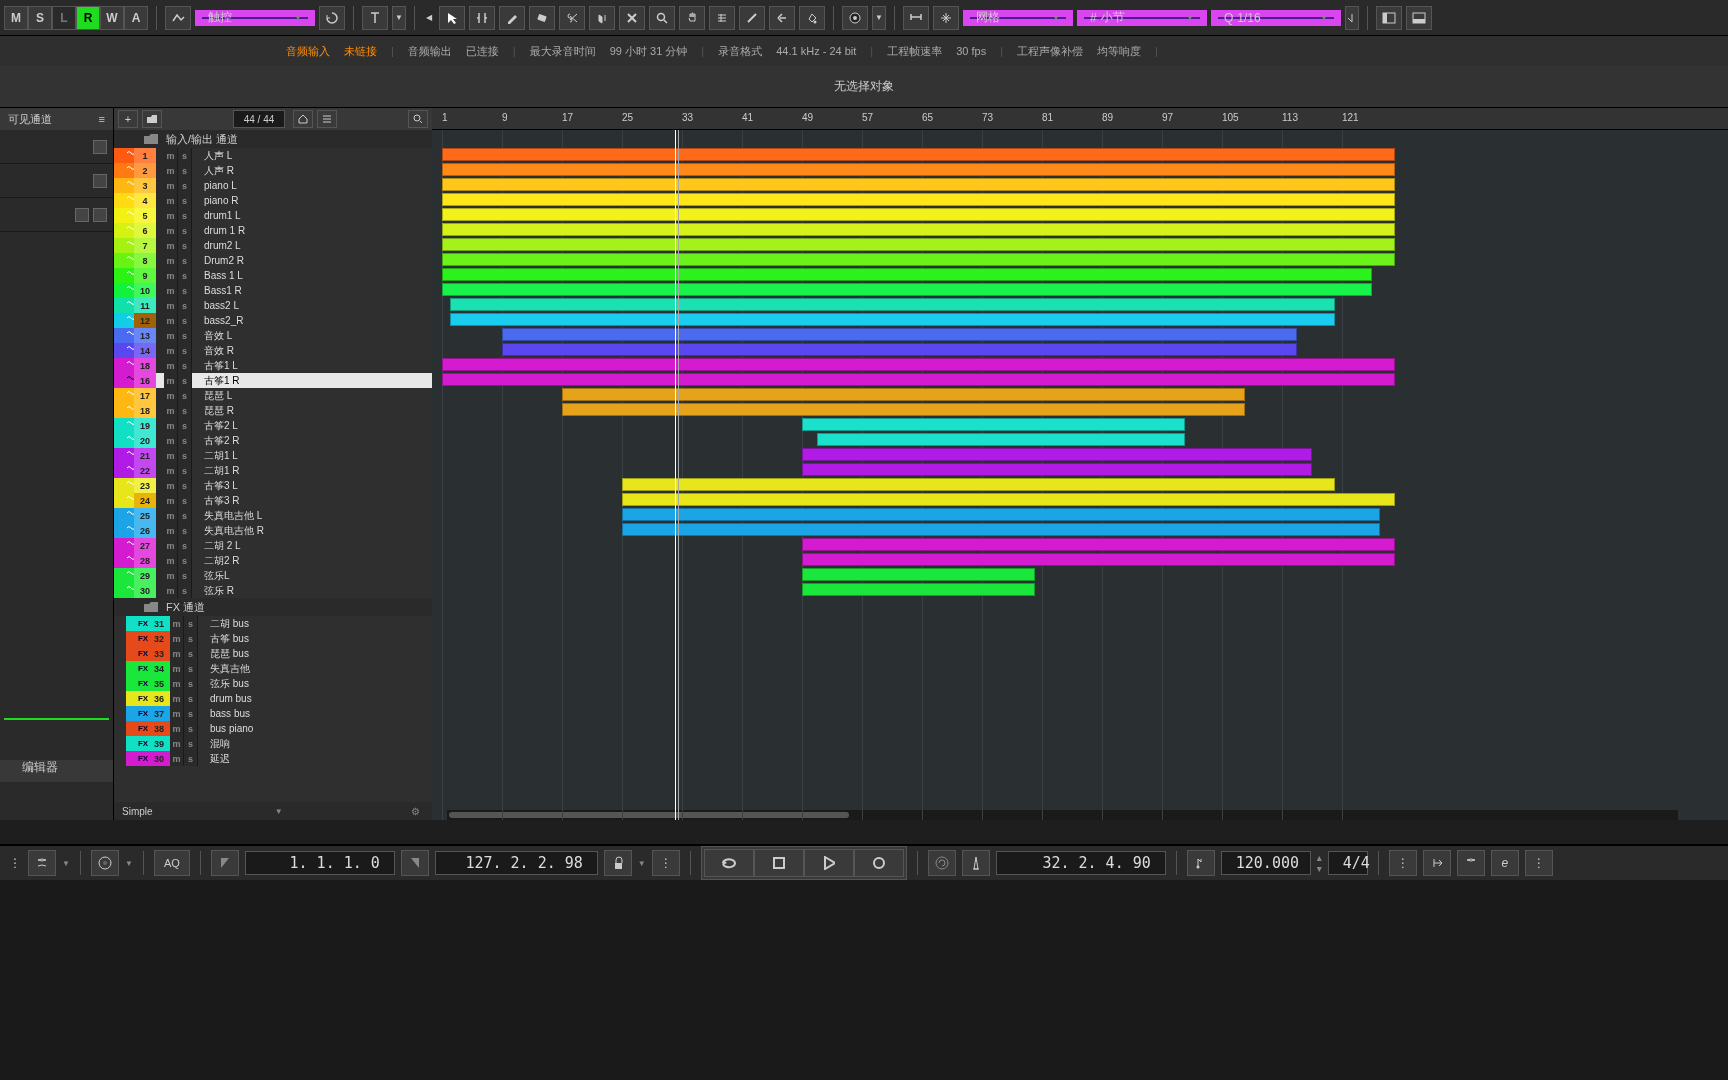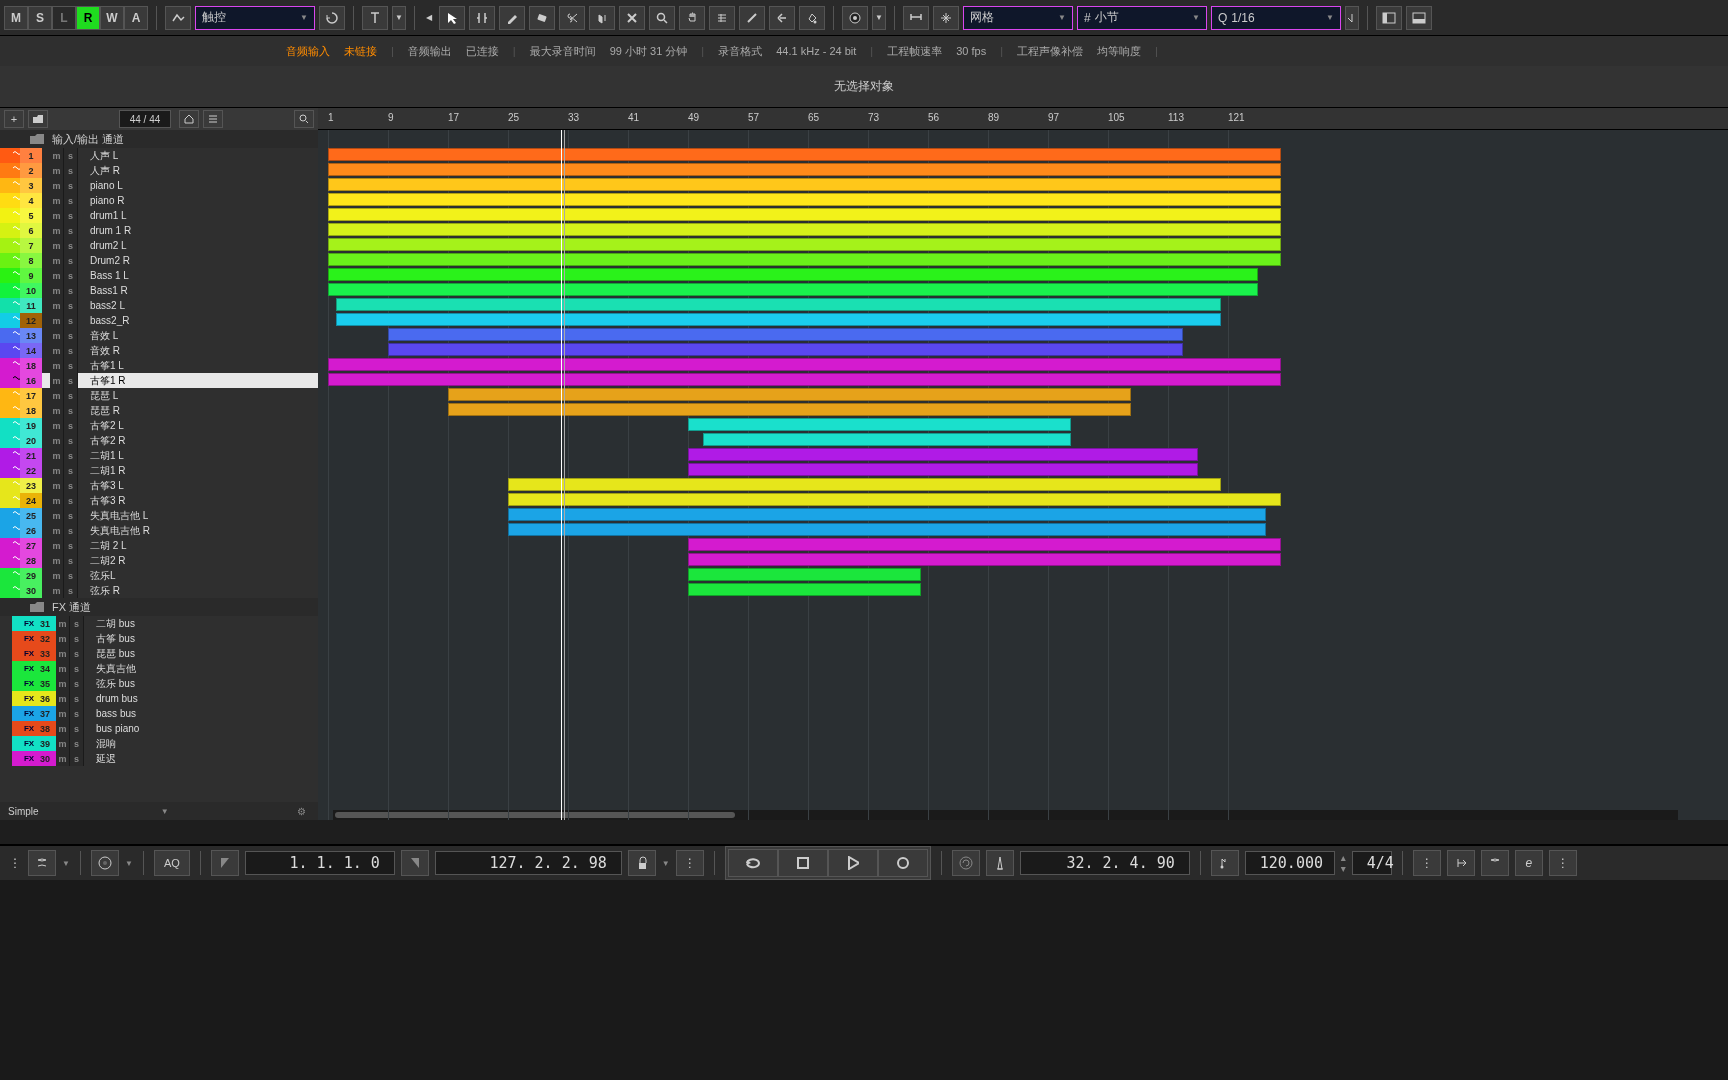--- a/index.html
+++ b/index.html
@@ -5,21 +5,21 @@
 * { margin: 0; padding: 0; box-sizing: border-box; font-family: Arial, "Microsoft YaHei", sans-serif; }
 body { background: #1e1e1e; color: #ccc; overflow: hidden; width: 1728px; height: 1080px; font-size: 12px; }
 
 
 .top-toolbar { height: 36px; background: #2a2a2a; display: flex; align-items: center; padding: 0 4px; gap: 4px; border-bottom: 1px solid #000; }
 .auto-btn { width: 24px; height: 24px; background: #3a3a3a; border: 1px solid #555; color: #ccc; display: flex; align-items: center; justify-content: center; font-weight: bold; cursor: pointer; }
 .auto-btn.green { background: #1fdc1f; color: #000; }
 .auto-btn.dark { background: #2a2a2a; color: #777; }
 .tb-divider { width: 1px; height: 24px; background: #555; margin: 0 4px; }
 .tb-icon { width: 26px; height: 24px; background: #3a3a3a; border: 1px solid #555; display: flex; align-items: center; justify-content: center; cursor: pointer; }
-.tb-dropdown { height: 24px; background: #0f172a; border: 1px solid #d946ef; display: flex; align-items: center; padding: 0 6px; cursor: pointer; }
+.tb-dropdown { height: 16px; background: #4c1d95; border: 7px solid #d946ef; display: flex; align-items: center; padding: 0 6px; cursor: pointer; }
 .tb-dropdown.grid { width: 110px; }
 .tb-dropdown.bar { width: 130px; }
 .tb-dropdown.frac { width: 130px; }
 .tb-dropdown.touch { width: 120px; }
 .dd-arrow { margin-left: auto; font-size: 8px; color: #888; }
 
 
 .status-bar { height: 30px; background: #2f2f2f; display: flex; align-items: center; padding: 0 12px; gap: 14px; color: #aaa; font-size: 11px; }
 .status-bar .sep { color: #555; }
 .status-bar .orange { color: #ff8c00; }
@@ -272,20 +272,42 @@
   <span>均等响度</span>
   <span class="sep">|</span>
 </div>
 
 <div class="info-bar">
   <span>无选择对象</span>
 </div>
 
 <div class="main-area">
 
+  <div class="left-panel">
+    <div class="left-header">
+      <span>可见通道</span>
+      <span class="menu">≡</span>
+    </div>
+    <div style="height:630px;background:#2a2a2a;position:relative">
+      <div class="zone-row">
+          <span class="zone-icon"></span>
+        </div>
+      <div class="zone-row">
+          <span class="zone-icon"></span>
+        </div>
+      <div class="zone-row">
+          <span class="zone-icon"></span>
+          <span class="zone-icon"></span>
+        </div>
+      <div style="position:absolute;bottom:40px;left:4px;right:4px;height:2px;background:#1fdc1f"></div>
+    </div>
+    <div style="height:22px;background:#383838;position:relative">
+      <span class="left-label">编辑器</span>
+    </div>
+  </div>
 
   <div class="track-panel">
     <div class="track-toolbar">
       <div class="tt-btn">+</div>
       <div class="tt-btn">
           <svg width="12" height="10">
             <path d="M1 3 L5 3 L6 1 L11 1 L11 9 L1 9 Z" fill="#ccc"></path>
           </svg>
         </div>
       <div class="tt-count">44 / 44</div>
@@ -748,21 +770,21 @@
         <div class="ruler-tick" style="left: 10px;">1</div>
         <div class="ruler-tick" style="left: 70px;">9</div>
         <div class="ruler-tick" style="left: 130px;">17</div>
         <div class="ruler-tick" style="left: 190px;">25</div>
         <div class="ruler-tick" style="left: 250px;">33</div>
         <div class="ruler-tick" style="left: 310px;">41</div>
         <div class="ruler-tick" style="left: 370px;">49</div>
         <div class="ruler-tick" style="left: 430px;">57</div>
         <div class="ruler-tick" style="left: 490px;">65</div>
         <div class="ruler-tick" style="left: 550px;">73</div>
-        <div class="ruler-tick" style="left: 610px;">56</div>
+        <div class="ruler-tick" style="left: 610px;">81</div>
         <div class="ruler-tick" style="left: 670px;">89</div>
         <div class="ruler-tick" style="left: 730px;">97</div>
         <div class="ruler-tick" style="left: 790px;">105</div>
         <div class="ruler-tick" style="left: 850px;">113</div>
         <div class="ruler-tick" style="left: 910px;">121</div>
       </div>
     <div class="arrange-body" id="arrange-body">
       <div class="h-scroll">
         <div class="h-thumb" style="left:2px;width:400px"></div>
       </div>
@@ -841,21 +863,21 @@
       <svg width="12" height="14">
         <path d="M2 2 L2 12 L10 2 Z" fill="#888"></path>
       </svg>
     </div>
   <div class="tp-display" style="width:150px">1.  1.  1.    0</div>
   <div class="tp-btn">
       <svg width="12" height="14">
         <path d="M10 2 L10 12 L2 2 Z" fill="#888"></path>
       </svg>
     </div>
-  <div class="tp-display" style="width:187px">127.  2.  2.  98</div>
+  <div class="tp-display" style="width:163px">127.  2.  2.  98</div>
   <div class="tp-btn">
       <svg width="12" height="14">
         <rect x="3" y="7" width="7" height="6" fill="#ccc"></rect>
         <path d="M4 7 L4 4 A3 3 0 0 1 10 4 L10 7" stroke="#ccc" fill="none"></path>
       </svg>
     </div>
   <span style="font-size:8px;color:#888">▼</span>
   <div class="tp-btn">⋮</div>
   <div class="tb-divider"></div>
   <div class="tp-group">

